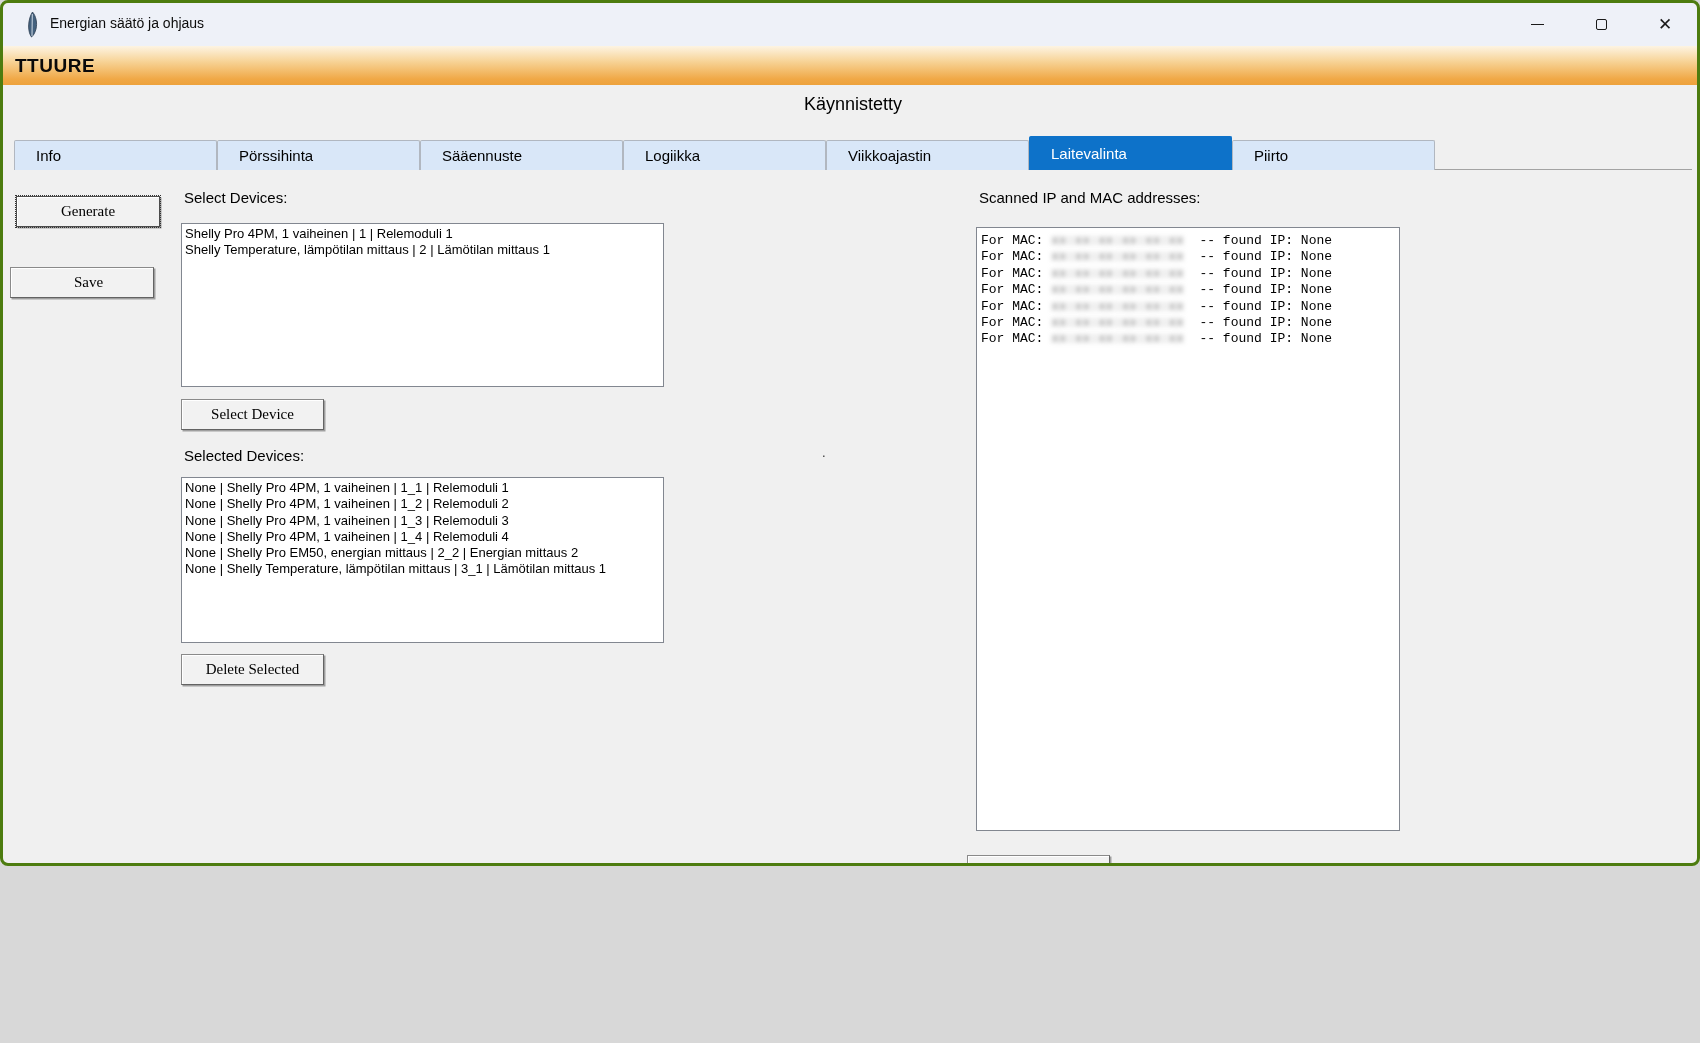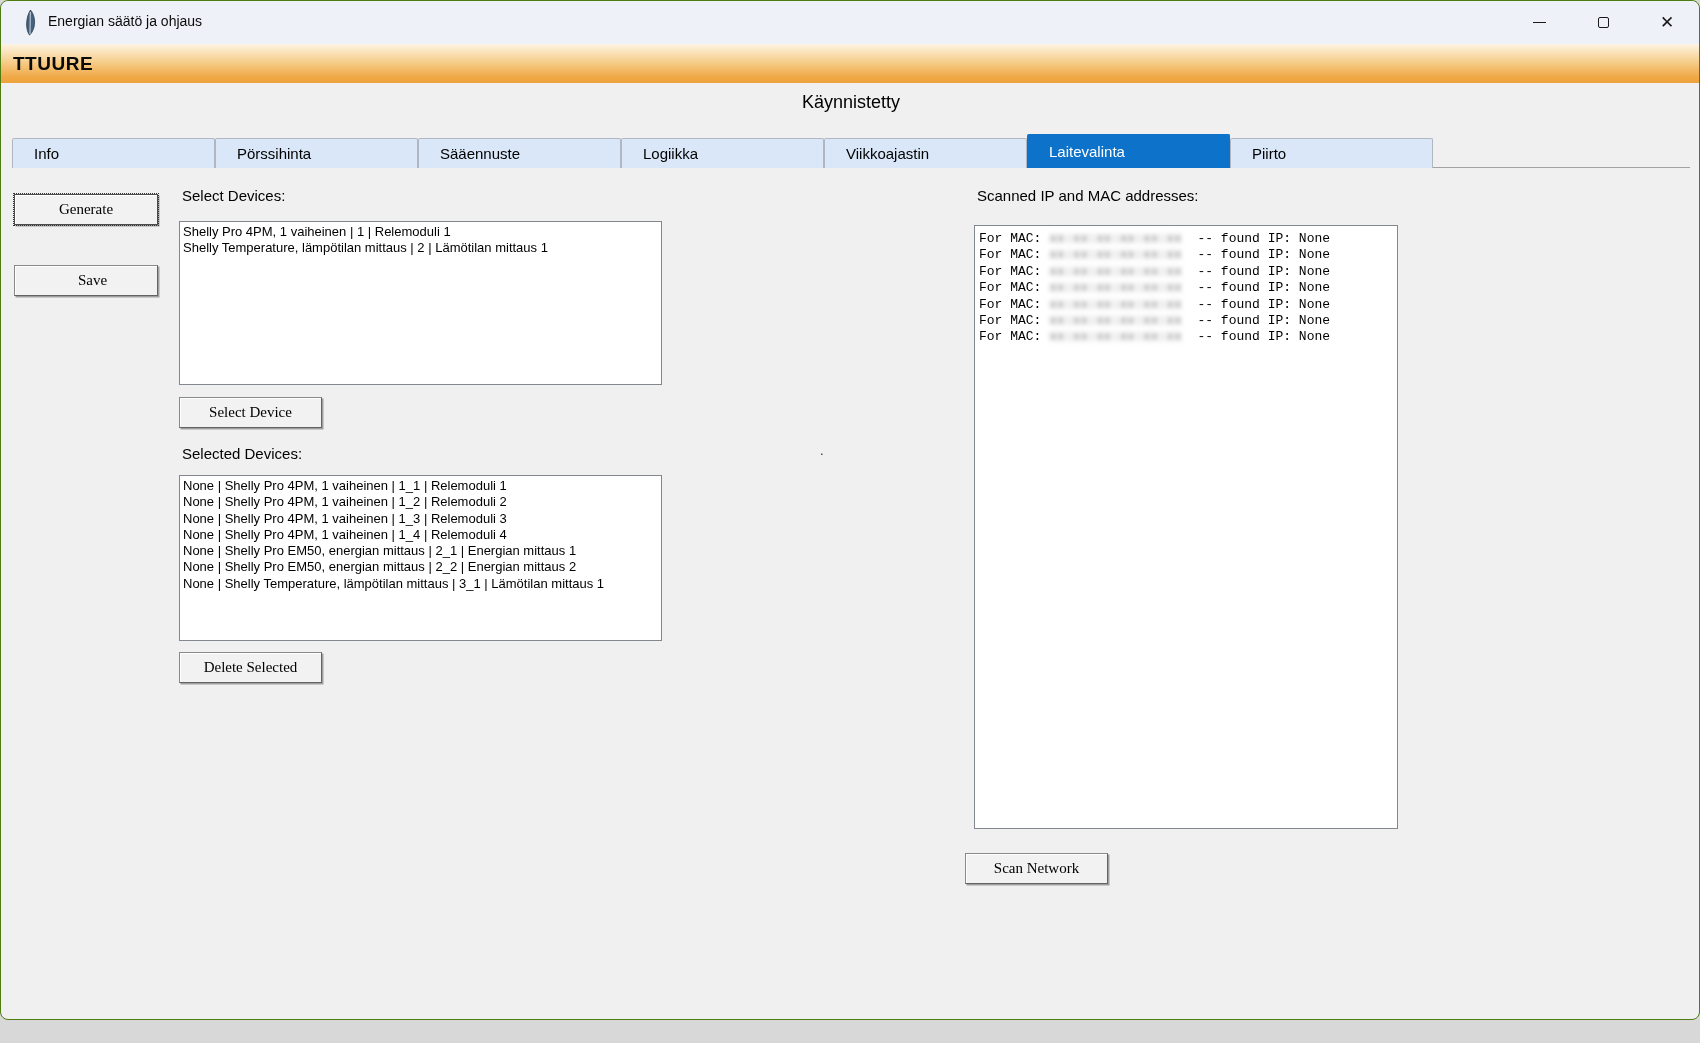--- a/index.html
+++ b/index.html
@@ -1,19 +1,19 @@
 <!DOCTYPE html>
 <html><head>
 <meta charset="utf-8">
 <style>
   * { margin:0; padding:0; box-sizing:border-box; }
   html,body { width:1700px; height:1043px; background:#d8d8d8; font-family:"Liberation Sans", sans-serif; }
   .window {
-    position:relative; width:1700px; height:1020px; overflow:hidden;
-    border:1px solid #4d7c0f; border-radius:8px; background:#f0f0f0;
+    position:relative; width:1700px; height:866px; overflow:hidden;
+    border:3px solid #4d7c0f; border-radius:8px; background:#f0f0f0;
   }
   
   .titlebar {
     position:absolute; left:0; top:0; width:100%; height:43px;
     background:#eef1f8; display:flex; align-items:center;
     border-radius:8px 8px 0 0;
   }
   .app-icon { position:absolute; left:20px; top:8px; width:18px; height:27px; }
   .title-text { position:absolute; left:47px; top:12px; font-size:14px; color:#0b0b0b; }
   .win-controls { position:absolute; right:0; top:0; height:43px; display:flex; }
@@ -48,21 +48,21 @@
   
   .btn {
     position:absolute; background:#f2f2f2; color:#000;
     border:1px solid #8a8a8a; border-right-color:#636363; border-bottom-color:#636363;
     box-shadow: inset 1px 1px 0 #ffffff, 1.5px 1.5px 0 #9f9f9f;
     font-family:Liberation Serif, serif; font-size:15px;
     display:flex; align-items:center; justify-content:center; cursor:default;
   }
   .btn-default { border:1px solid #4c4c4c; outline:1px dotted #333; }
   #btn-generate { left:13px;  top:193px; width:144px; height:31px; }
-  #btn-save     { left:13px;  top:264px; width:144px; height:31px;padding-left:13px; }
+  #btn-save     { left:7px;  top:264px; width:144px; height:31px;padding-left:13px; }
   #btn-select   { left:178px; top:396px; width:143px; height:31px; }
   #btn-delete   { left:178px; top:651px; width:143px; height:31px; }
   #btn-scan     { left:964px; top:852px; width:143px; height:31px; }
   
   .panel-label { position:absolute; font-size:15px; color:#000; }
   #lbl-select-devices   { left:181px; top:186px; }
   #lbl-selected-devices { left:181px; top:444px; }
   #lbl-scanned          { left:976px; top:186px;text-align:center; }
   
   .listbox {
@@ -166,21 +166,20 @@
   <div class="listbox" id="listbox-selected">
 
       <div class="list-item">None | Shelly Pro 4PM, 1 vaiheinen | 1_1 | Relemoduli 1</div>
 
       <div class="list-item">None | Shelly Pro 4PM, 1 vaiheinen | 1_2 | Relemoduli 2</div>
 
       <div class="list-item">None | Shelly Pro 4PM, 1 vaiheinen | 1_3 | Relemoduli 3</div>
 
       <div class="list-item">None | Shelly Pro 4PM, 1 vaiheinen | 1_4 | Relemoduli 4</div>
 
-      <div class="list-item">None | Shelly Pro EM50, energian mittaus | 2_1 | Energian mittaus 1</div>
 
       <div class="list-item">None | Shelly Pro EM50, energian mittaus | 2_2 | Energian mittaus 2</div>
 
       <div class="list-item">None | Shelly Temperature, lämpötilan mittaus | 3_1 | Lämötilan mittaus 1</div>
     </div>
   <div class="btn" id="btn-delete">Delete Selected</div>
 
   <div class="panel-label" id="lbl-scanned">Scanned IP and MAC addresses:</div>
   <div class="scanbox">
 

